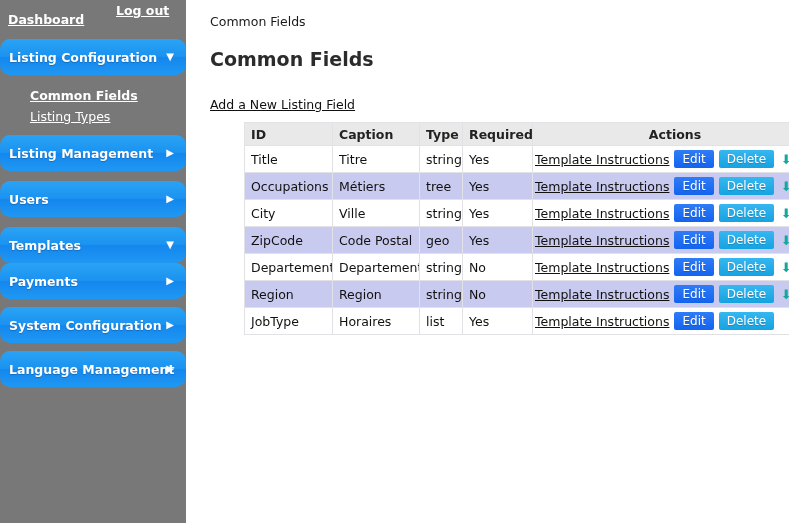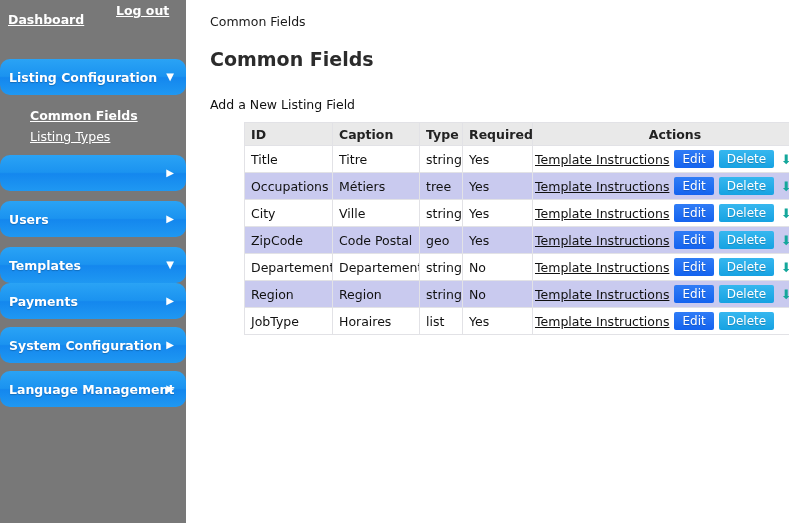--- a/index.html
+++ b/index.html
@@ -24,21 +24,21 @@
   
   .sidebar {
     position: absolute;
     left: 0;
     top: 0;
     width: 186px;
     height: 523px;
     background: #787878;
   }
   .sidebar-top {
-    height: 59px;
+    height: 39px;
     position: relative;
     padding-left: 33px;
   }
   .top-link {
     position: absolute;
     color: #ffffff;
     text-decoration: underline;
     font-weight: bold;
     font-size: 12.5px;
     cursor: pointer;
@@ -121,20 +121,21 @@
     font-weight: bold;
     color: #2b2b2b;
     margin: 0;
   }
   .add-link {
     position: absolute;
     left: 24px;
     top: 97px;
     font-size: 12.5px;
     color: #111111;
+    text-decoration: underline;
     cursor: pointer;
   }
 
   
   .fields-table {
     position: absolute;
     left: 36px;
     top: 122px;
     width: 573px;
     border-collapse: collapse;
@@ -243,20 +244,21 @@
     <div class="navbar">
       <span class="nav-label">Listing Configuration</span>
       <span class="nav-arrow">▼</span>
     </div>
     <div class="submenu">
       <a class="submenu-item active">Common Fields</a>
       <a class="submenu-item">Listing Types</a>
     </div>
 
     <div class="navbar">
+      <span class="nav-label">Listing Management</span>
       <span class="nav-arrow">▶</span>
     </div>
     <div class="nav-gap-md"></div>
 
     <div class="navbar">
       <span class="nav-label">Users</span>
       <span class="nav-arrow">▶</span>
     </div>
     <div class="nav-gap-md"></div>
 

